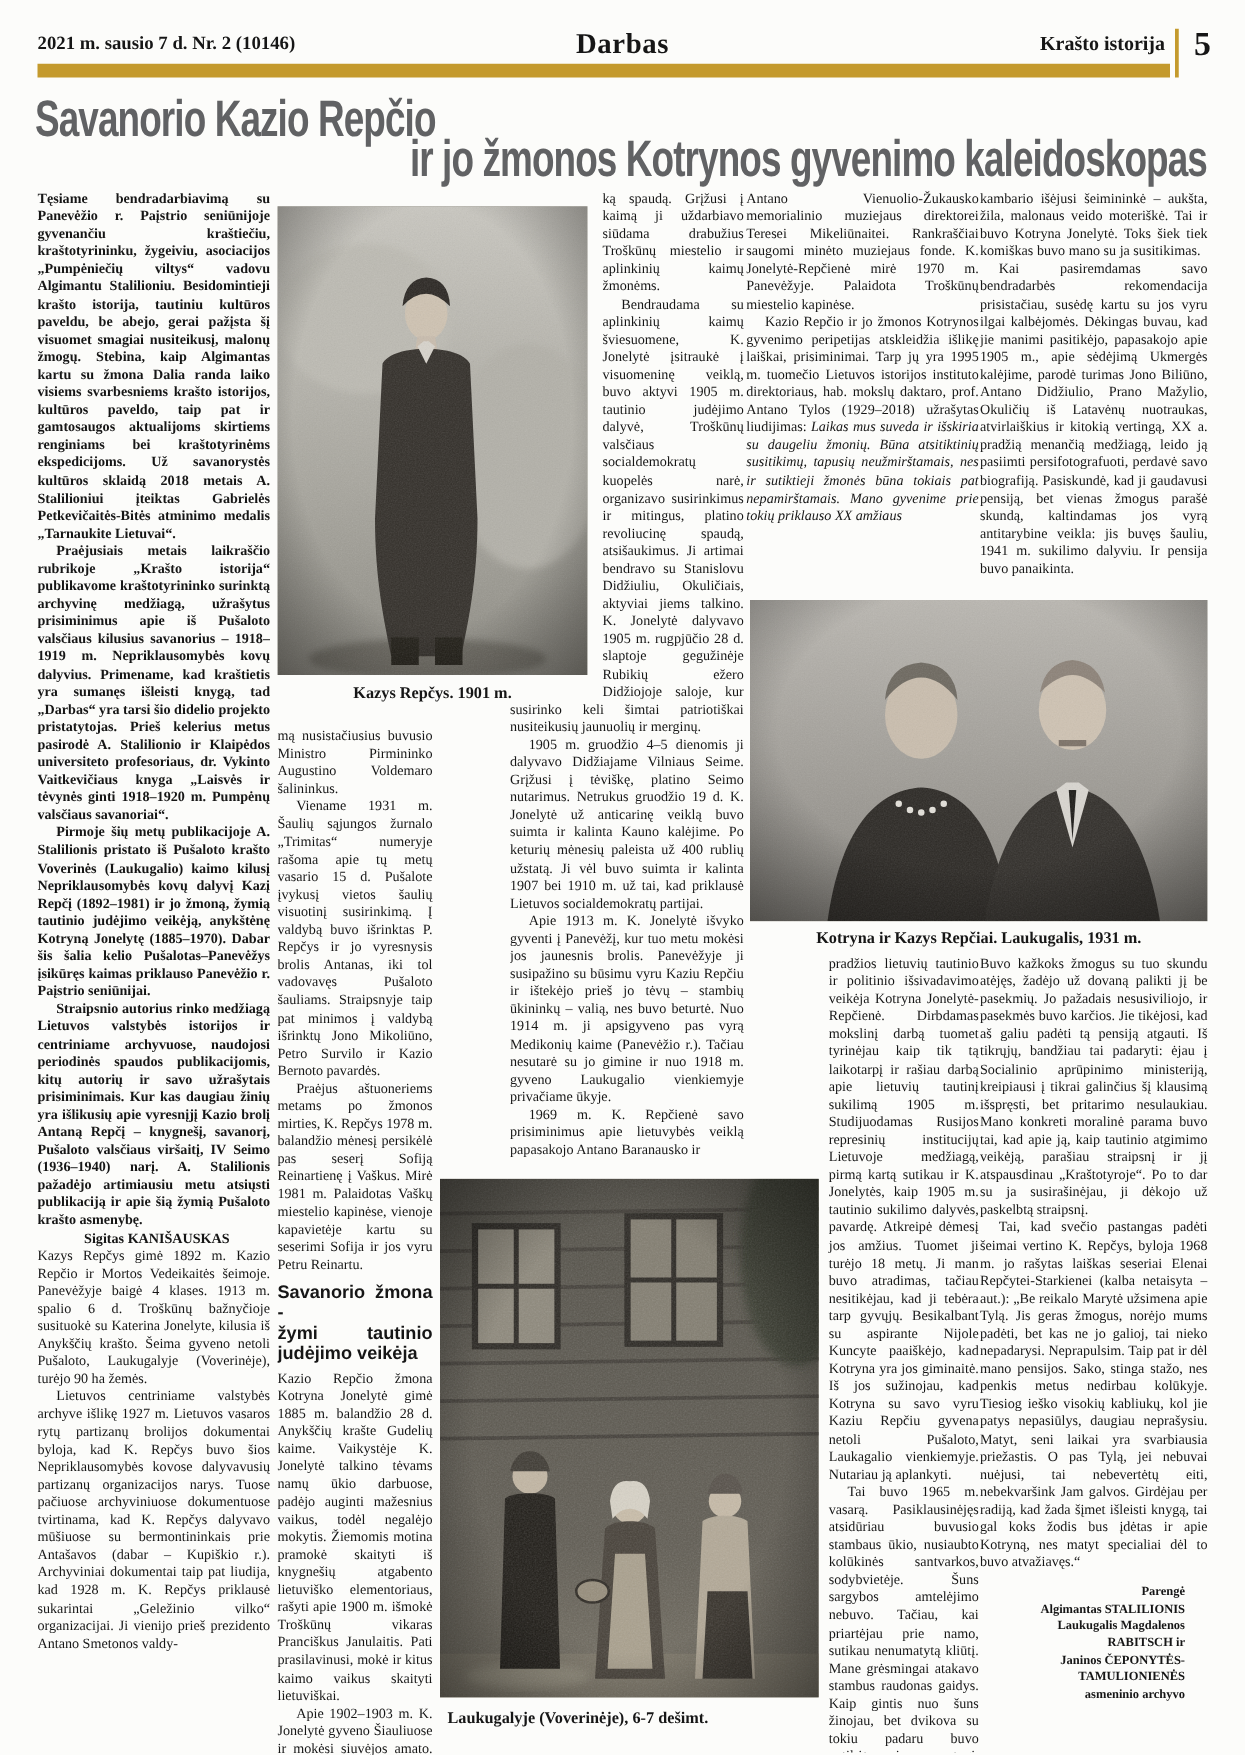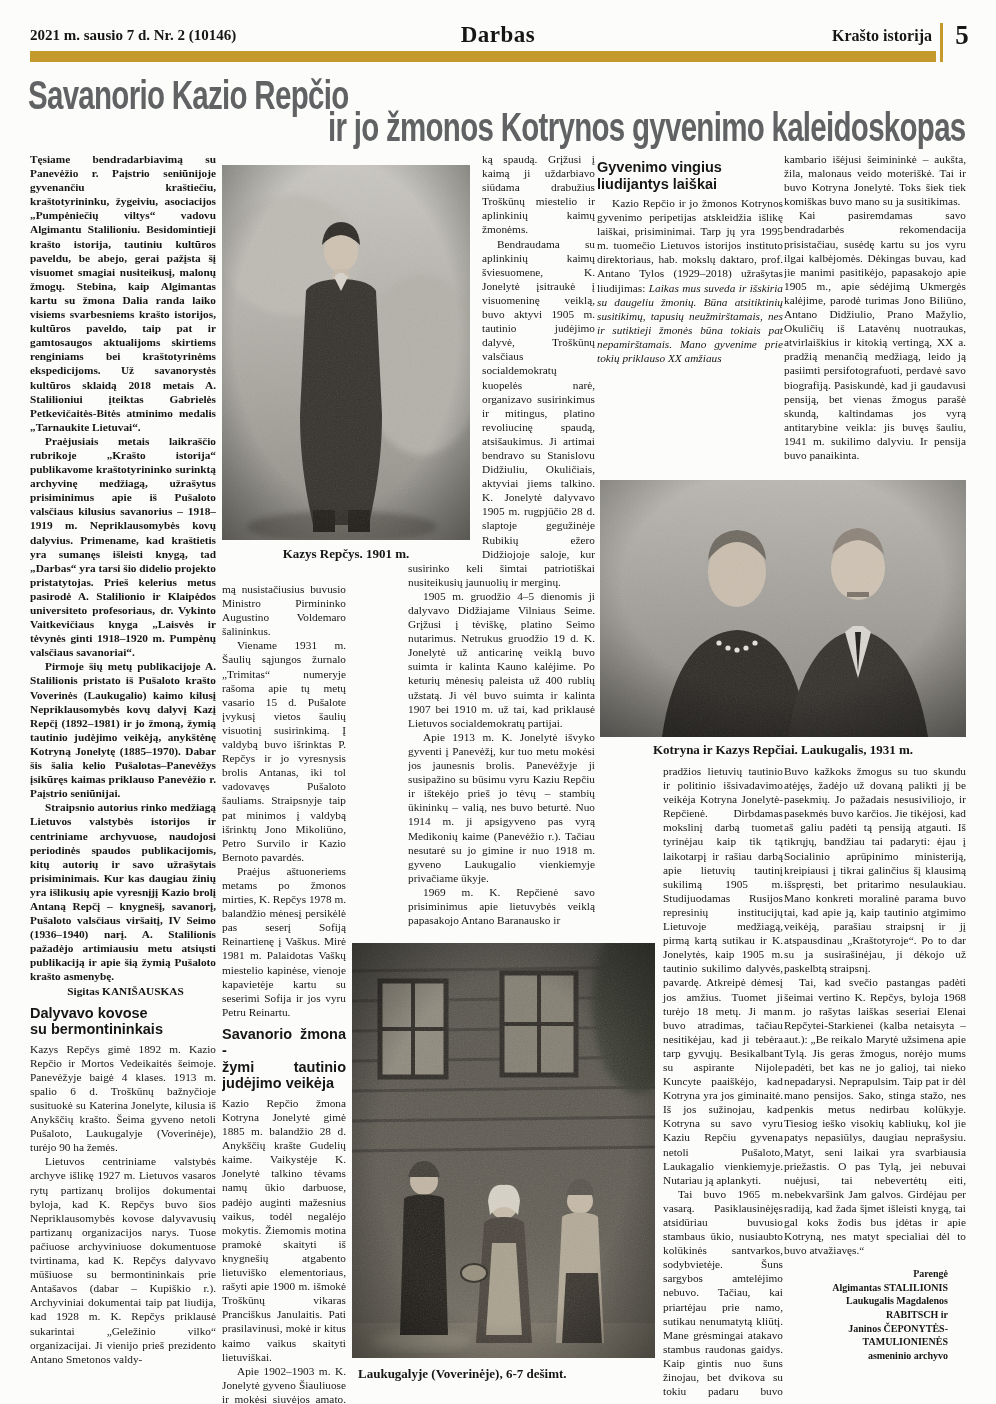--- a/index.html
+++ b/index.html
@@ -61,22 +61,20 @@
 <div class="abs headline hl2">ir jo žmonos Kotrynos gyvenimo kaleidoskopas</div>
 
 <div class="abs body-col" style="left:30px; top:152px; width:186px; height:1246px;">
   <div class="intro">
     <p class="noind">Tęsiame bendradarbiavimą su Panevėžio r. Paįstrio seniūnijoje gyvenančiu kraštiečiu, kraštotyrininku, žygeiviu, asociacijos „Pumpėniečių viltys“ vadovu Algimantu Stalilioniu. Besidomintieji krašto istorija, tautiniu kultūros paveldu, be abejo, gerai pažįsta šį visuomet smagiai nusiteikusį, malonų žmogų. Stebina, kaip Algimantas kartu su žmona Dalia randa laiko visiems svarbesniems krašto istorijos, kultūros paveldo, taip pat ir gamtosaugos aktualijoms skirtiems renginiams bei kraštotyrinėms ekspedicijoms. Už savanorystės kultūros sklaidą 2018 metais A. Stalilioniui įteiktas Gabrielės Petkevičaitės-Bitės atminimo medalis „Tarnaukite Lietuvai“.</p>
     <p>Praėjusiais metais laikraščio rubrikoje „Krašto istorija“ publikavome kraštotyrininko surinktą archyvinę medžiagą, užrašytus prisiminimus apie iš Pušaloto valsčiaus kilusius savanorius – 1918–1919 m. Nepriklausomybės kovų dalyvius. Primename, kad kraštietis yra sumanęs išleisti knygą, tad „Darbas“ yra tarsi šio didelio projekto pristatytojas. Prieš kelerius metus pasirodė A. Stalilionio ir Klaipėdos universiteto profesoriaus, dr. Vykinto Vaitkevičiaus knyga „Laisvės ir tėvynės ginti 1918–1920 m. Pumpėnų valsčiaus savanoriai“.</p>
     <p>Pirmoje šių metų publikacijoje A. Stalilionis pristato iš Pušaloto krašto Voverinės (Laukugalio) kaimo kilusį Nepriklausomybės kovų dalyvį Kazį Repčį (1892–1981) ir jo žmoną, žymią tautinio judėjimo veikėją, anykštėnę Kotryną Jonelytę (1885–1970). Dabar šis šalia kelio Pušalotas–Panevėžys įsikūręs kaimas priklauso Panevėžio r. Paįstrio seniūnijai.</p>
     <p>Straipsnio autorius rinko medžiagą Lietuvos valstybės istorijos ir centriniame archyvuose, naudojosi periodinės spaudos publikacijomis, kitų autorių ir savo užrašytais prisiminimais. Kur kas daugiau žinių yra išlikusių apie vyresnįjį Kazio brolį Antaną Repčį – knygnešį, savanorį, Pušaloto valsčiaus viršaitį, IV Seimo (1936–1940) narį. A. Stalilionis pažadėjo artimiausiu metu atsiųsti publikaciją ir apie šią žymią Pušaloto krašto asmenybę.</p>
   </div>
   <p class="byline">Sigitas KANIŠAUSKAS</p>
-  <h3 class="subhead">Dalyvavo kovose
-su bermontininkais</h3>
   <p class="noind">Kazys Repčys gimė 1892 m. Kazio Repčio ir Mortos Vedeikaitės šeimoje. Panevėžyje baigė 4 klases. 1913 m. spalio 6 d. Troškūnų bažnyčioje susituokė su Katerina Jonelyte, kilusia iš Anykščių krašto. Šeima gyveno netoli Pušaloto, Laukugalyje (Voverinėje), turėjo 90 ha žemės.</p>
   <p>Lietuvos centriniame valstybės archyve išlikę 1927 m. Lietuvos vasaros rytų partizanų brolijos dokumentai byloja, kad K. Repčys buvo šios Nepriklausomybės kovose dalyvavusių partizanų organizacijos narys. Tuose pačiuose archyviniuose dokumentuose tvirtinama, kad K. Repčys dalyvavo mūšiuose su bermontininkais prie Antašavos (dabar – Kupiškio r.). Archyviniai dokumentai taip pat liudija, kad 1928 m. K. Repčys priklausė sukarintai „Geležinio vilko“ organizacijai. Ji vienijo prieš prezidento Antano Smetonos valdy-</p>
 </div>
 
 <div class="abs photo" style="left:222px; top:165px; width:248px; height:375px;">
   <svg width="248" height="375" viewBox="0 0 248 375" xmlns="http://www.w3.org/2000/svg">
     <defs>
       <linearGradient id="p1bg" x1="0" y1="0" x2="0" y2="1">
         <stop offset="0" stop-color="#c9c7c0"></stop>
           <stop offset=".6" stop-color="#a8a69e"></stop>
@@ -125,22 +123,21 @@
 <div class="abs body-col" style="left:408px; top:152px; width:187px; height:790px;">
   <div class="sp-l3"></div>
   <p class="noind">ką spaudą. Grįžusi į kaimą ji uždarbiavo siūdama drabužius Troškūnų miestelio ir aplinkinių kaimų žmonėms.</p>
   <p>Bendraudama su aplinkinių kaimų šviesuomene, K. Jonelytė įsitraukė į visuomeninę veiklą, buvo aktyvi 1905 m. tautinio judėjimo dalyvė, Troškūnų valsčiaus socialdemokratų kuopelės narė, organizavo susirinkimus ir mitingus, platino revoliucinę spaudą, atsišaukimus. Ji artimai bendravo su Stanislovu Didžiuliu, Okuličiais, aktyviai jiems talkino. K. Jonelytė dalyvavo 1905 m. rugpjūčio 28 d. slaptoje gegužinėje Rubikių ežero Didžiojoje saloje, kur susirinko keli šimtai patriotiškai nusiteikusių jaunuolių ir merginų.</p>
   <p>1905 m. gruodžio 4–5 dienomis ji dalyvavo Didžiajame Vilniaus Seime. Grįžusi į tėviškę, platino Seimo nutarimus. Netrukus gruodžio 19 d. K. Jonelytė už anticarinę veiklą buvo suimta ir kalinta Kauno kalėjime. Po keturių mėnesių paleista už 400 rublių užstatą. Ji vėl buvo suimta ir kalinta 1907 bei 1910 m. už tai, kad priklausė Lietuvos socialdemokratų partijai.</p>
   <p>Apie 1913 m. K. Jonelytė išvyko gyventi į Panevėžį, kur tuo metu mokėsi jos jaunesnis brolis. Panevėžyje ji susipažino su būsimu vyru Kaziu Repčiu ir ištekėjo prieš jo tėvų – stambių ūkininkų – valią, nes buvo beturtė. Nuo 1914 m. ji apsigyveno pas vyrą Medikonių kaime (Panevėžio r.). Tačiau nesutarė su jo gimine ir nuo 1918 m. gyveno Laukugalio vienkiemyje privačiame ūkyje.</p>
   <p>1969 m. K. Repčienė savo prisiminimus apie lietuvybės veiklą papasakojo Antano Baranausko ir</p>
 </div>
 
 <div class="abs body-col" style="left:597px; top:152px; width:186px; height:328px;">
-  <h3 class="subhead">Gyvenimo vingius
-liudijantys laiškai</h3>
+  <p class="noind">Antano Vienuolio-Žukausko memorialinio muziejaus direktorei Teresei Mikeliūnaitei. Rankraščiai saugomi minėto muziejaus fonde. K. Jonelytė-Repčienė mirė 1970 m. Panevėžyje. Palaidota Troškūnų miestelio kapinėse.</p>
   <p><span>Kazio Repčio ir jo žmonos Kotrynos gyvenimo peripetijas atskleidžia išlikę laiškai, prisiminimai. Tarp jų yra 1995 m. tuomečio Lietuvos istorijos instituto direktoriaus, hab. mokslų daktaro, prof. Antano Tylos (1929–2018) užrašytas liudijimas: </span><i>Laikas mus suveda ir išskiria su daugeliu žmonių. Būna atsitiktinių susitikimų, tapusių neužmirštamais, nes ir sutiktieji žmonės būna tokiais pat nepamirštamais. Mano gyvenime prie tokių priklauso XX amžiaus</i></p>
 </div>
 
 <div class="abs photo" style="left:600px; top:480px; width:366px; height:257px;">
   <svg width="366" height="257" viewBox="0 0 366 257" xmlns="http://www.w3.org/2000/svg">
     <defs>
       <linearGradient id="p2bg" x1="0" y1="0" x2="0" y2="1">
         <stop offset="0" stop-color="#bab7b1"></stop>
           <stop offset="1" stop-color="#8b8882"></stop>
       </linearGradient>

